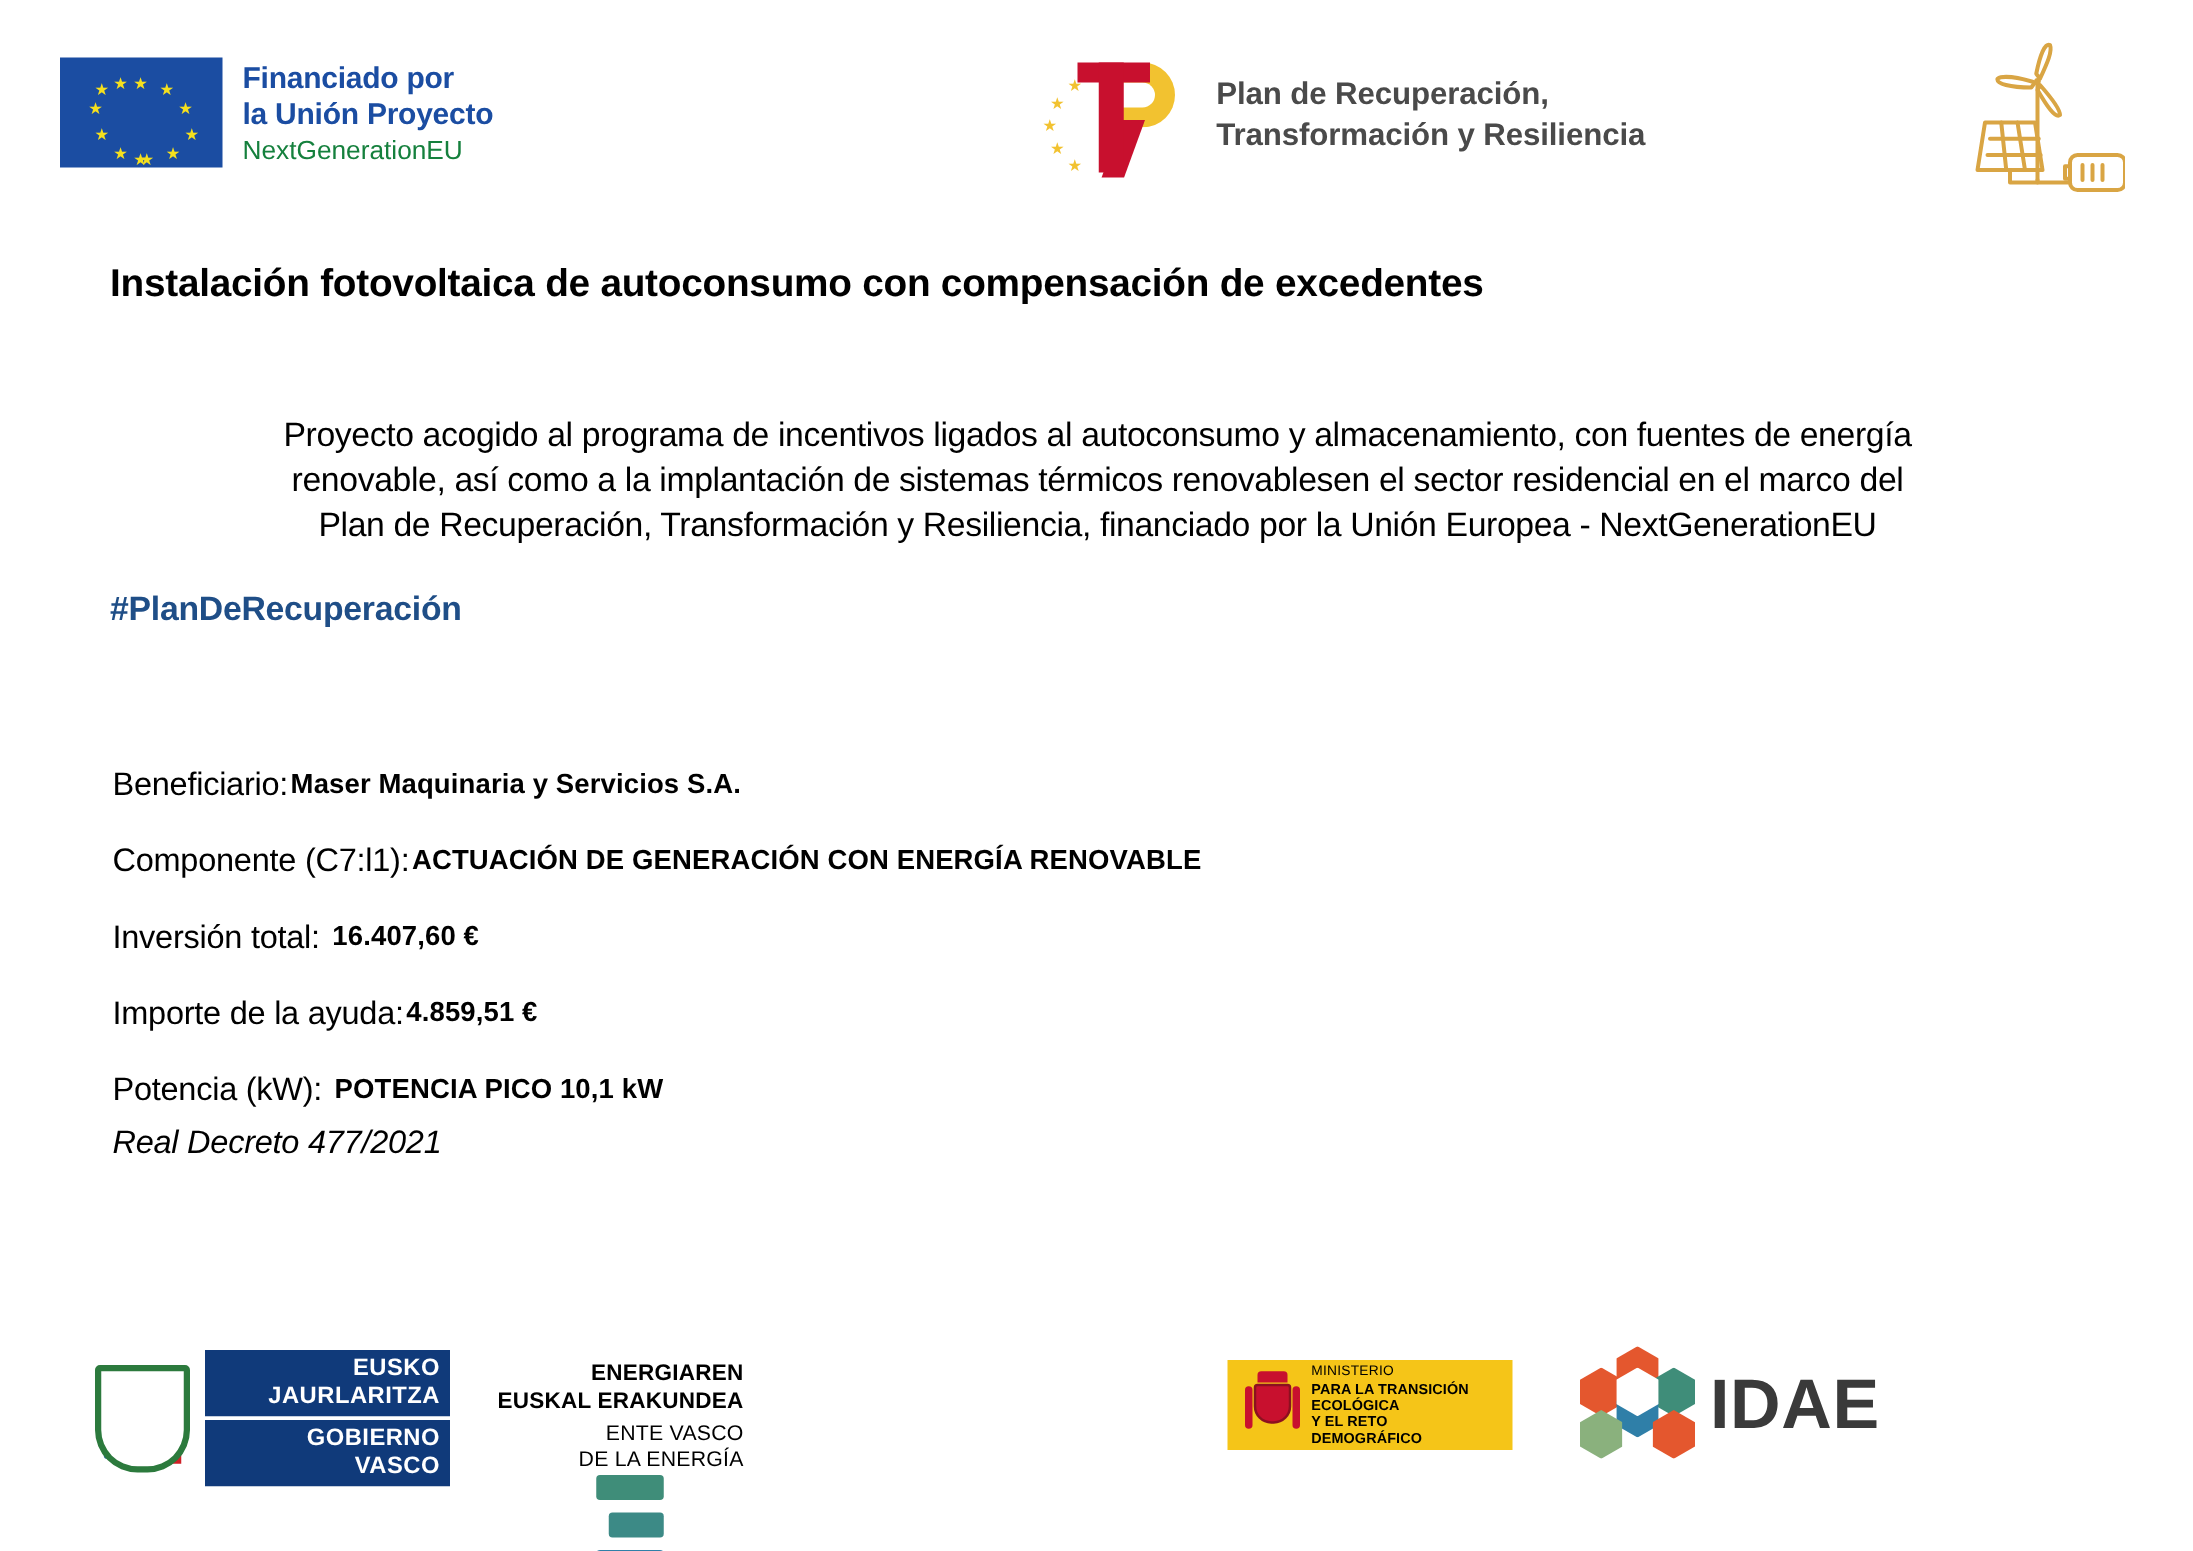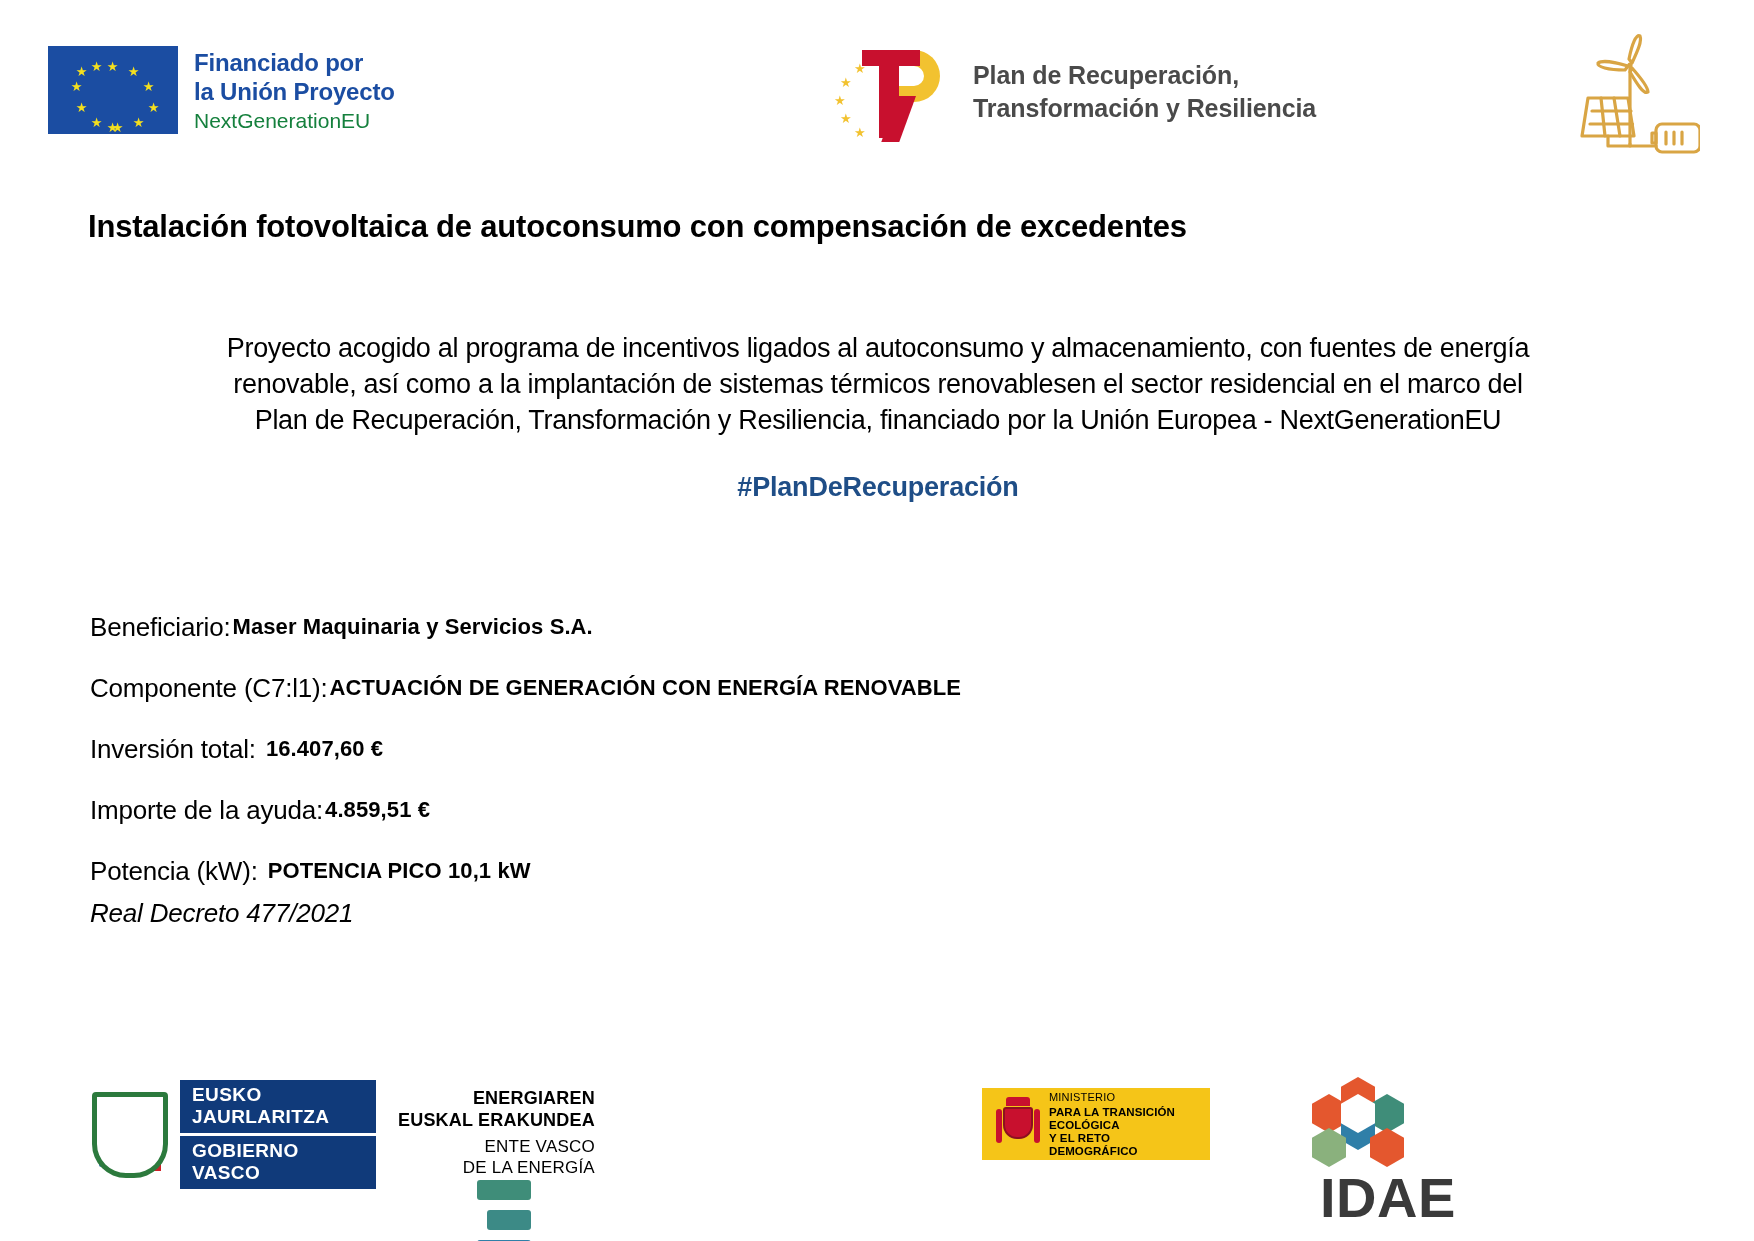--- a/index.html
+++ b/index.html
@@ -149,21 +149,21 @@
     width: 1580px;
     text-align: center;
     font-size: 27px;
     line-height: 36px;
     letter-spacing: -0.3px;
   }
   .hashtag {
     position: absolute;
     left: 88px; top: 472px;
     width: 1580px;
-    text-align: center;
+    text-align: left;
     font-size: 27px;
     font-weight: bold;
     color: #1f4e87;
     letter-spacing: -0.2px;
   }
 
   
   .fields {
     position: absolute;
     left: 90px; top: 612px;
@@ -201,23 +201,24 @@
   .bottom-bar {
     position: absolute;
     left: 0; top: 1075px;
     width: 1754px;
     height: 166px;
   }
 
   
   .gv-block {
     position: absolute;
-    left: 92px; top: 5px;
+    left: 76px; top: 5px;
     display: flex;
     align-items: center;
+    text-align: right;
   }
   .gv-shield {
     width: 76px; height: 86px;
     position: relative;
     flex: none;
   }
   .gv-shield .frame {
     position: absolute; inset: 0;
     border: 5px solid #2c7a3d;
     border-radius: 4px 4px 34px 34px;
@@ -327,24 +328,23 @@
     margin-left: 9px;
     line-height: 13px;
   }
   .min-l1 { font-size: 11px; font-weight: normal; letter-spacing: 0.2px; }
   .min-l2, .min-l3 { font-size: 11.5px; font-weight: bold; letter-spacing: 0.1px; }
   .min-l2 { margin-top: 2px; }
 
   
   .idae-block {
     position: absolute;
-    left: 1310px; top: 2px;
-    display: flex;
-    align-items: flex-start;
-    flex-direction: column;
+    left: 1262px; top: 2px;
+    display: flex;
+    align-items: center;
   }
   .idae-mark {
     width: 96px; height: 92px;
     position: relative;
     flex: none;
   }
   .idae-hex {
     position: absolute;
     width: 34px; height: 39px;
     clip-path: polygon(50% 0%, 100% 25%, 100% 75%, 50% 100%, 0% 75%, 0% 25%);

